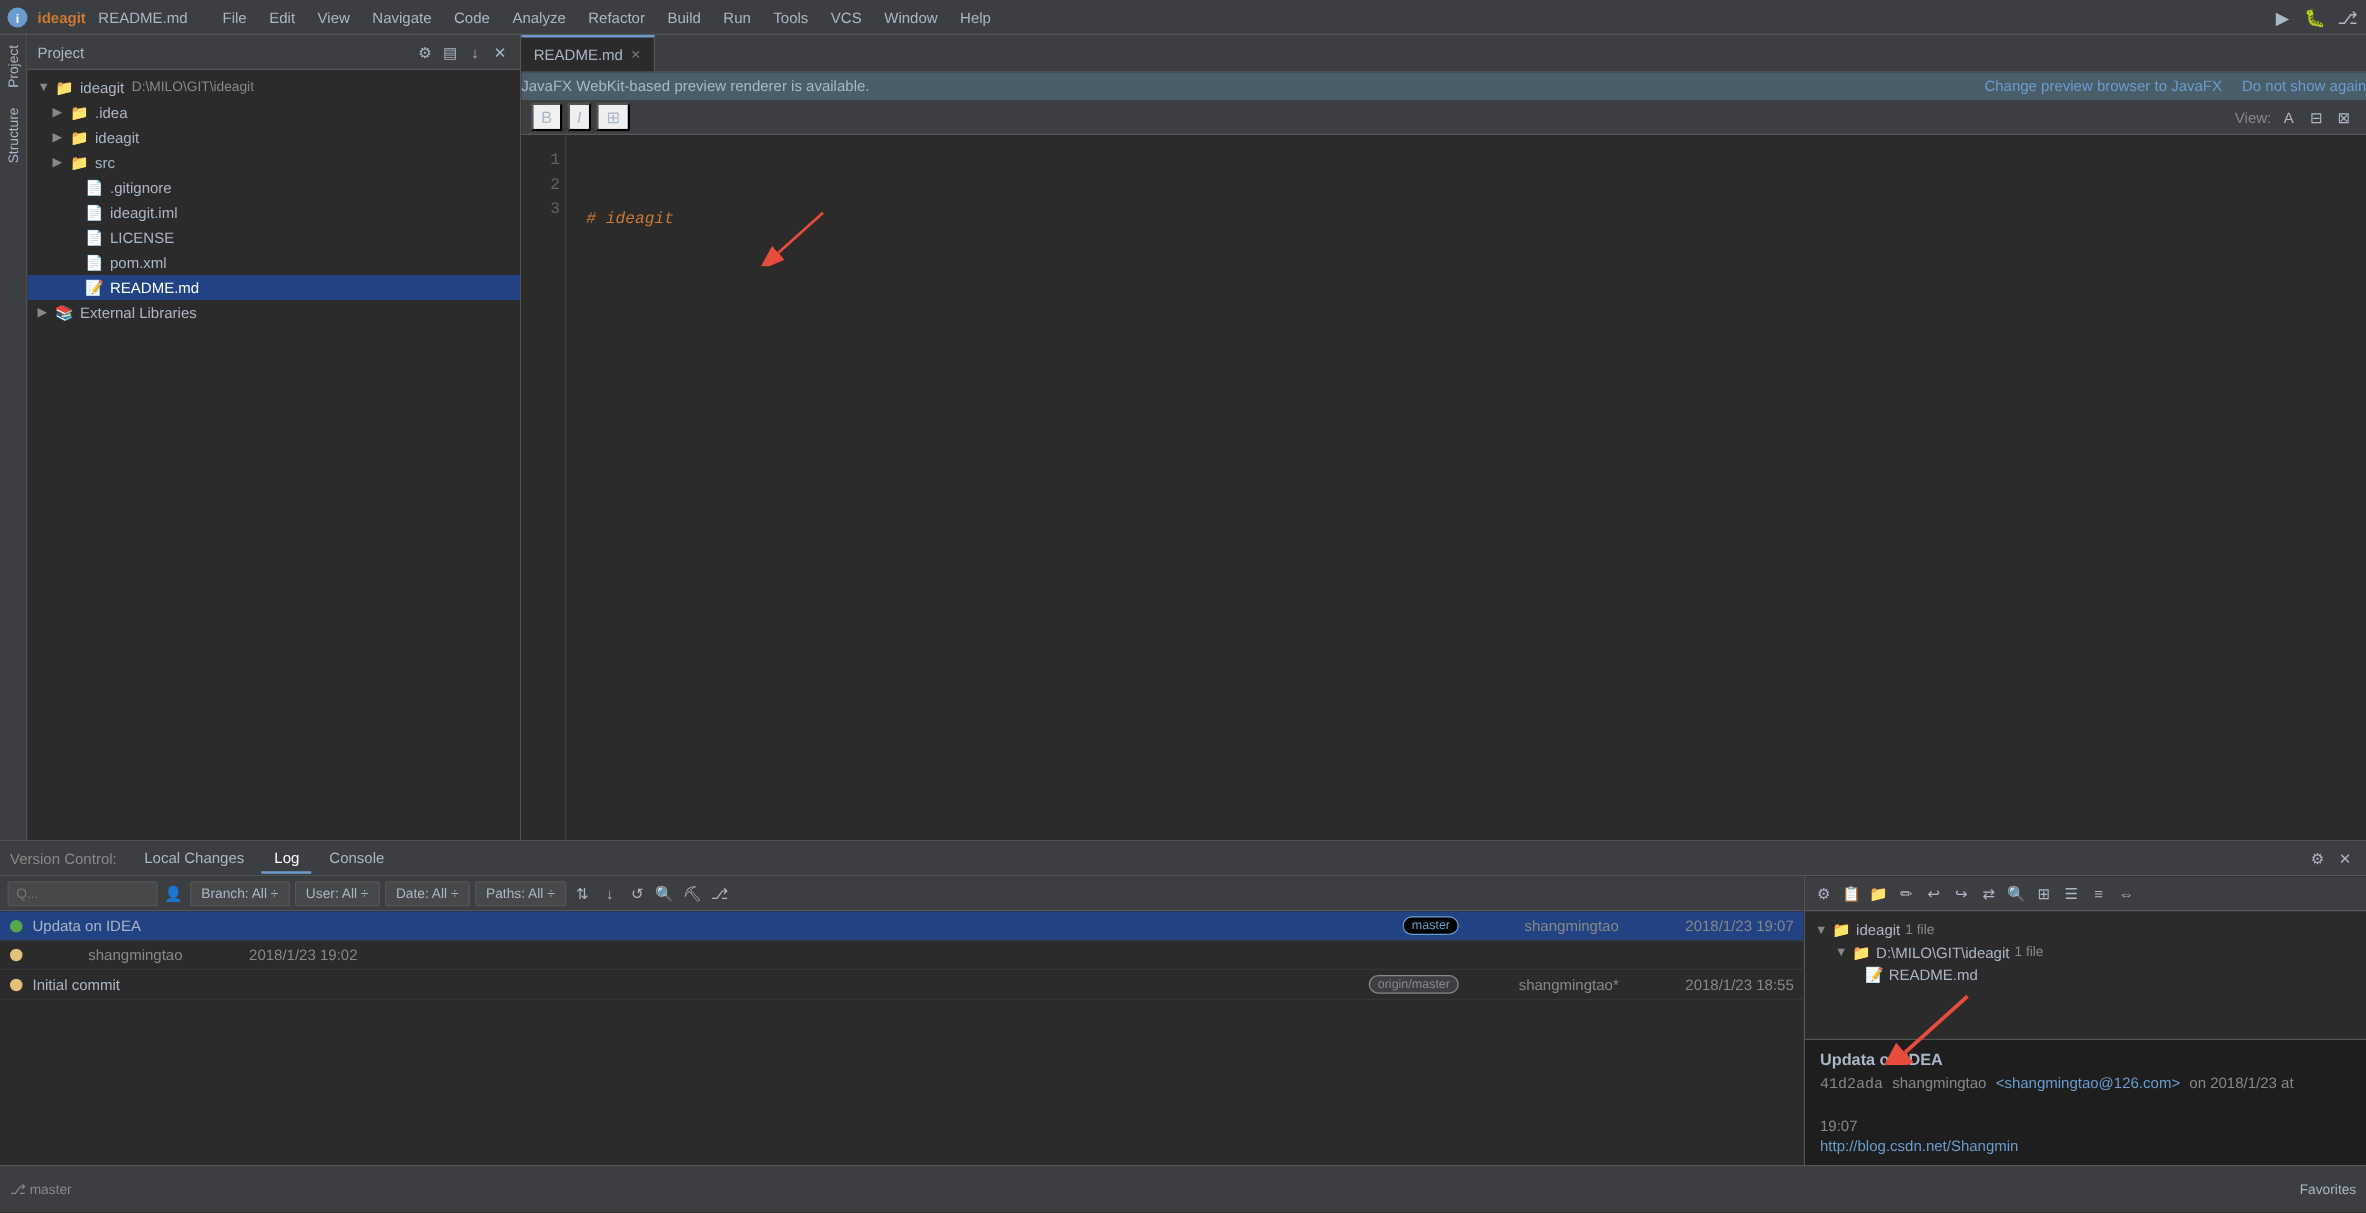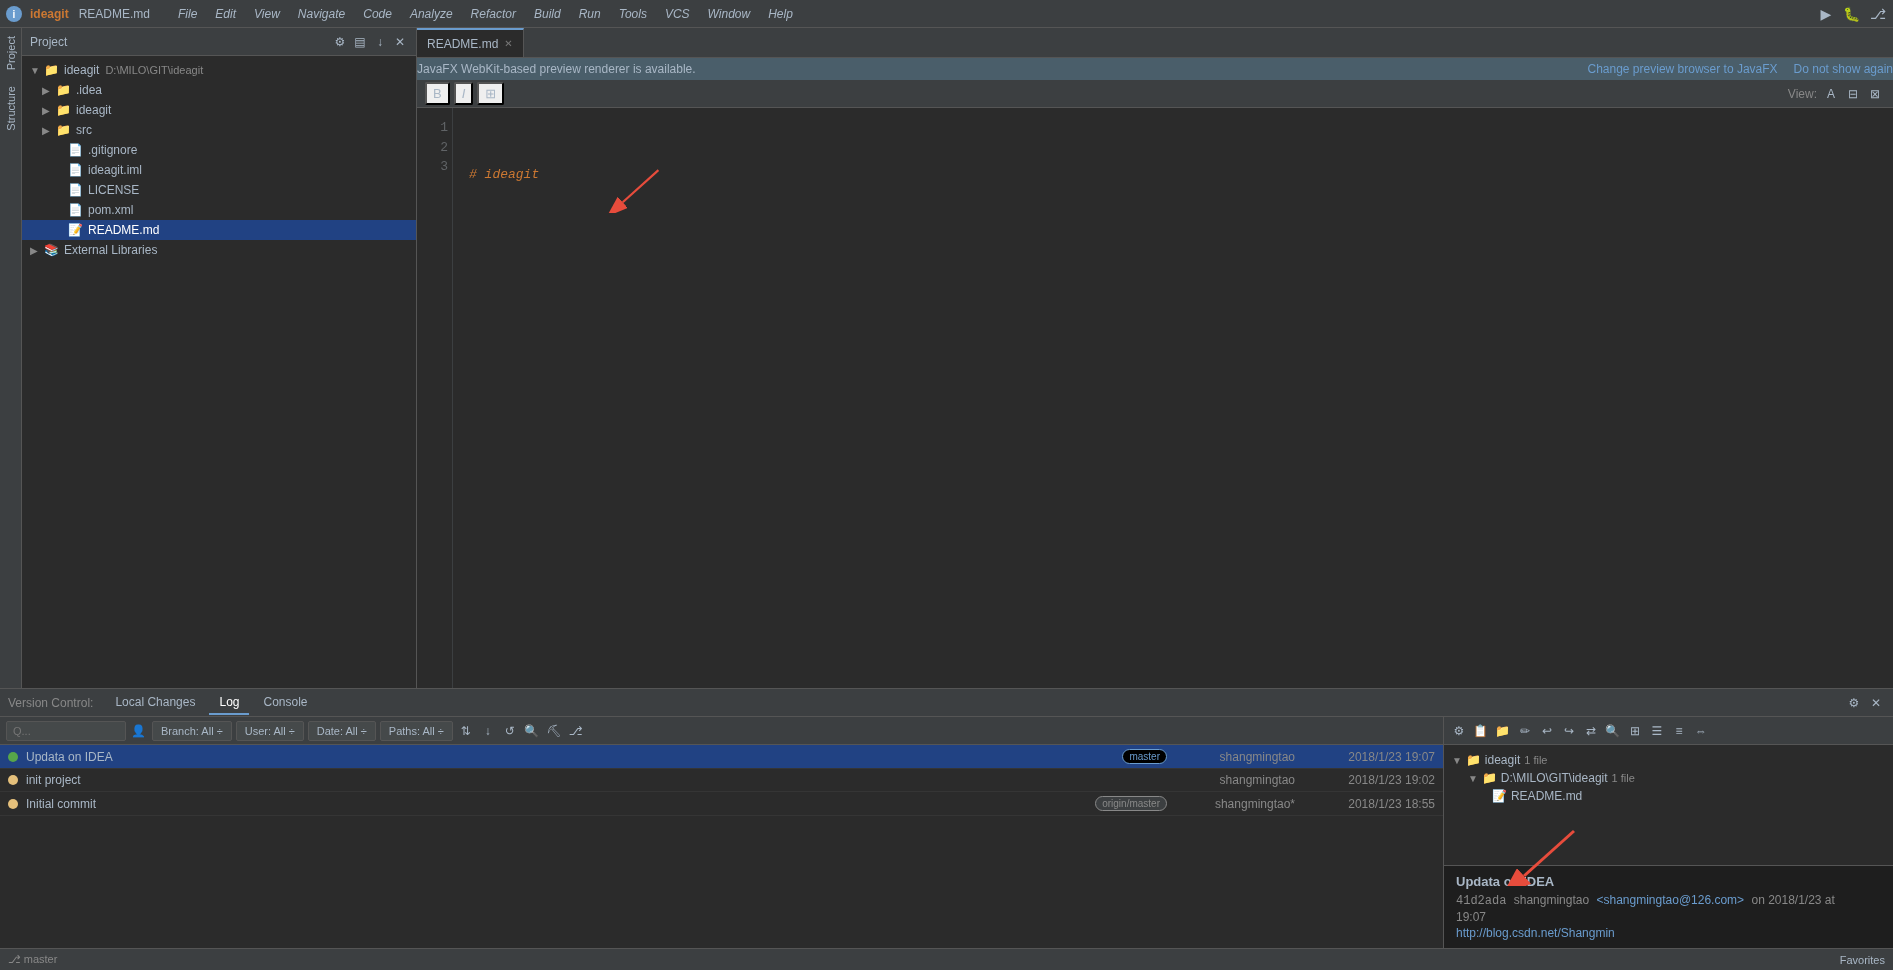--- a/index.html
+++ b/index.html
@@ -46,21 +46,20 @@
     }
     .menubar-items {
       display: flex;
       gap: 2px;
     }
     .menubar-item {
       color: #a9b7c6;
       padding: 2px 8px;
       cursor: pointer;
       font-size: 12px;
-      font-style: italic;
     }
     .menubar-right {
       margin-left: auto;
       display: flex;
       align-items: center;
       gap: 4px;
     }
     .toolbar-btn {
       width: 22px;
       height: 22px;
@@ -540,21 +539,21 @@
     .red-arrow-container {
       position: relative;
     }
 
     
     .status-bar {
       background: #3c3f41;
       display: flex;
       align-items: center;
       padding: 0 8px;
-      height: 22px;
+      height: 38px;
       border-top: 1px solid #555;
       font-size: 11px;
       color: #888;
       flex-shrink: 0;
     }
     .status-bar-item {
       margin-right: 16px;
       cursor: pointer;
     }
     .status-bar-right {
@@ -779,21 +778,20 @@
         <div class="commit-row selected">
           <div class="commit-dot dot-green"></div>
           <span class="commit-message">Updata on IDEA</span>
           <span class="commit-badge">master</span>
           <span class="commit-author">shangmingtao</span>
           <span class="commit-date">2018/1/23 19:07</span>
         </div>
 
         <div class="commit-row">
           <div class="commit-dot dot-orange"></div>
-          <span class="commit-message">init project</span>
           <span class="commit-author">shangmingtao</span>
           <span class="commit-date">2018/1/23 19:02</span>
         </div>
 
         <div class="commit-row">
           <div class="commit-dot dot-orange"></div>
           <span class="commit-message">Initial commit</span>
           <span class="commit-badge-origin">origin/master</span>
           <span class="commit-author">shangmingtao*</span>
           <span class="commit-date">2018/1/23 18:55</span>
@@ -853,21 +851,21 @@
           </defs>
           <line x1="70" y1="5" x2="20" y2="50" stroke="#e74c3c" stroke-width="3" marker-end="url(#arrowhead2)"></line>
         </svg>
         <div class="commit-title">Updata on IDEA</div>
         <div style="margin-top:4px;">
           <span class="commit-hash">41d2ada</span>
           <span style="margin-left:4px;">shangmingtao</span>
           <span class="commit-author-detail" style="margin-left:4px;">&lt;shangmingtao@126.com&gt;</span>
           <span style="margin-left:4px;">on 2018/1/23 at</span>
         </div>
-        <div style="margin-top:2px;">
+        <div style="margin-top:20px;">
           <span>19:07</span>
         </div>
         <div style="margin-top:2px;color:#6a9cce;">http://blog.csdn.net/Shangmin</div>
       </div>
     </div>
 
   </div>
 </div>
 
 <div class="status-bar">

